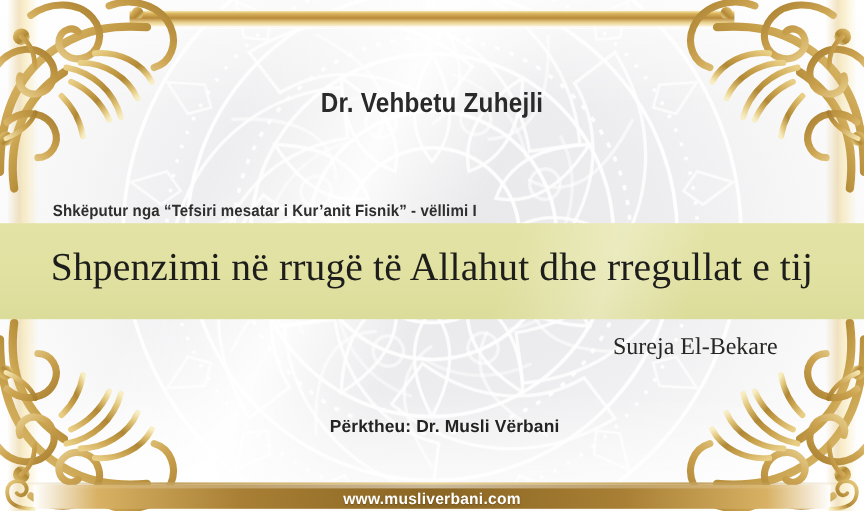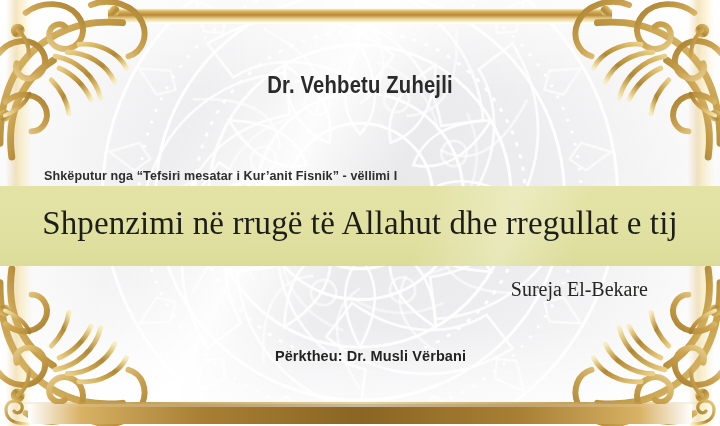--- a/index.html
+++ b/index.html
@@ -367,14 +367,15 @@
   <div class="footer-cap l">
     <svg viewBox="0 0 26 26" xmlns="http://www.w3.org/2000/svg">
       <path d="M24 24 C8 24 2 18 2 10 C2 4 6 1 11 1 C16 1 19 5 18 9 C17 13 12 14 10 11" fill="none" stroke="url(#gld)" stroke-width="3.2" stroke-linecap="round"></path>
     </svg>
   </div>
   <div class="footer-cap r">
     <svg viewBox="0 0 26 26" xmlns="http://www.w3.org/2000/svg">
       <path d="M24 24 C8 24 2 18 2 10 C2 4 6 1 11 1 C16 1 19 5 18 9 C17 13 12 14 10 11" fill="none" stroke="url(#gld)" stroke-width="3.2" stroke-linecap="round"></path>
     </svg>
   </div>
+  <div class="footer-text">www.musliverbani.com</div>
 
 </div>
 
 </body></html>

